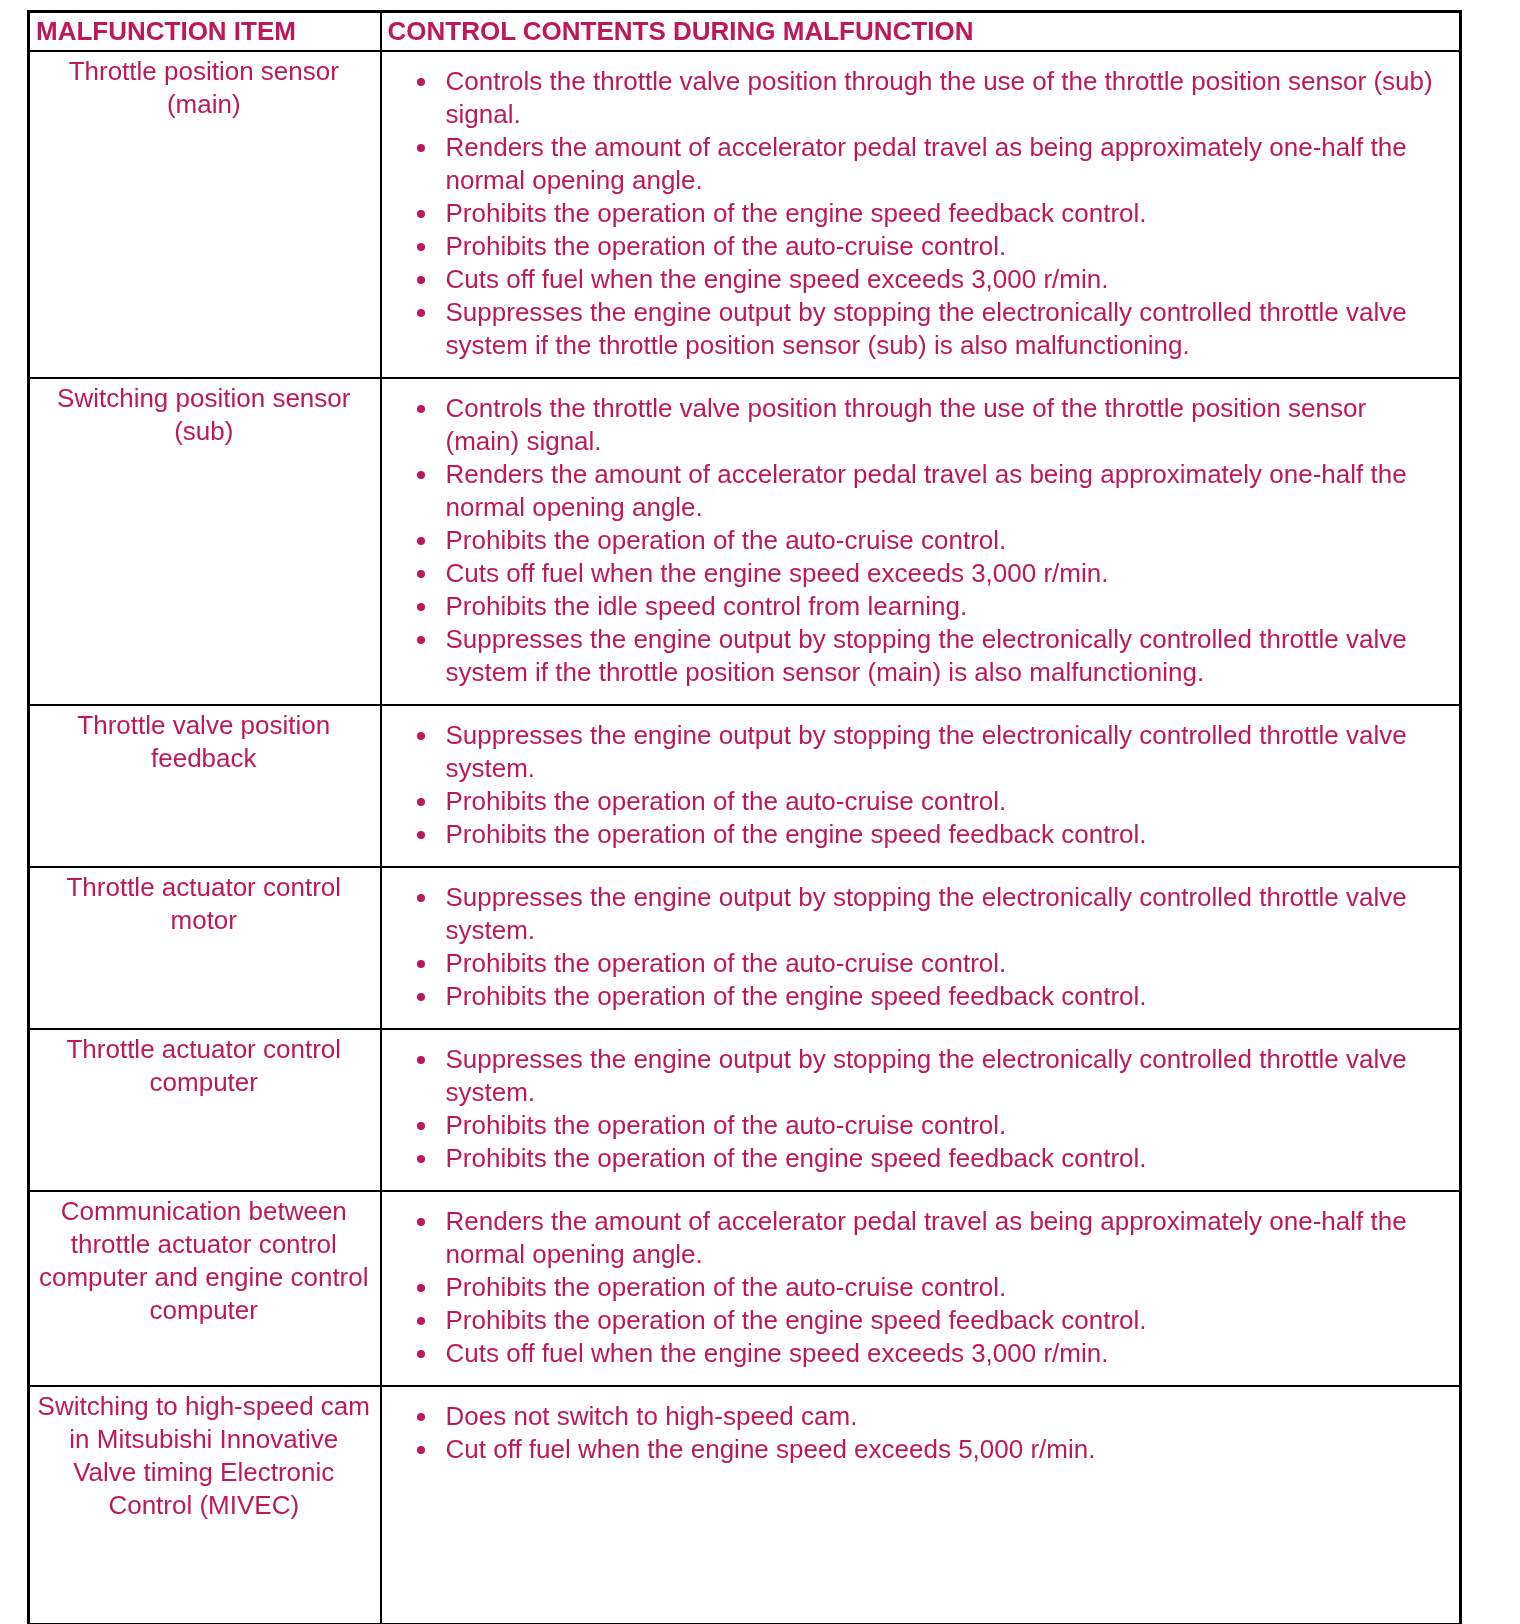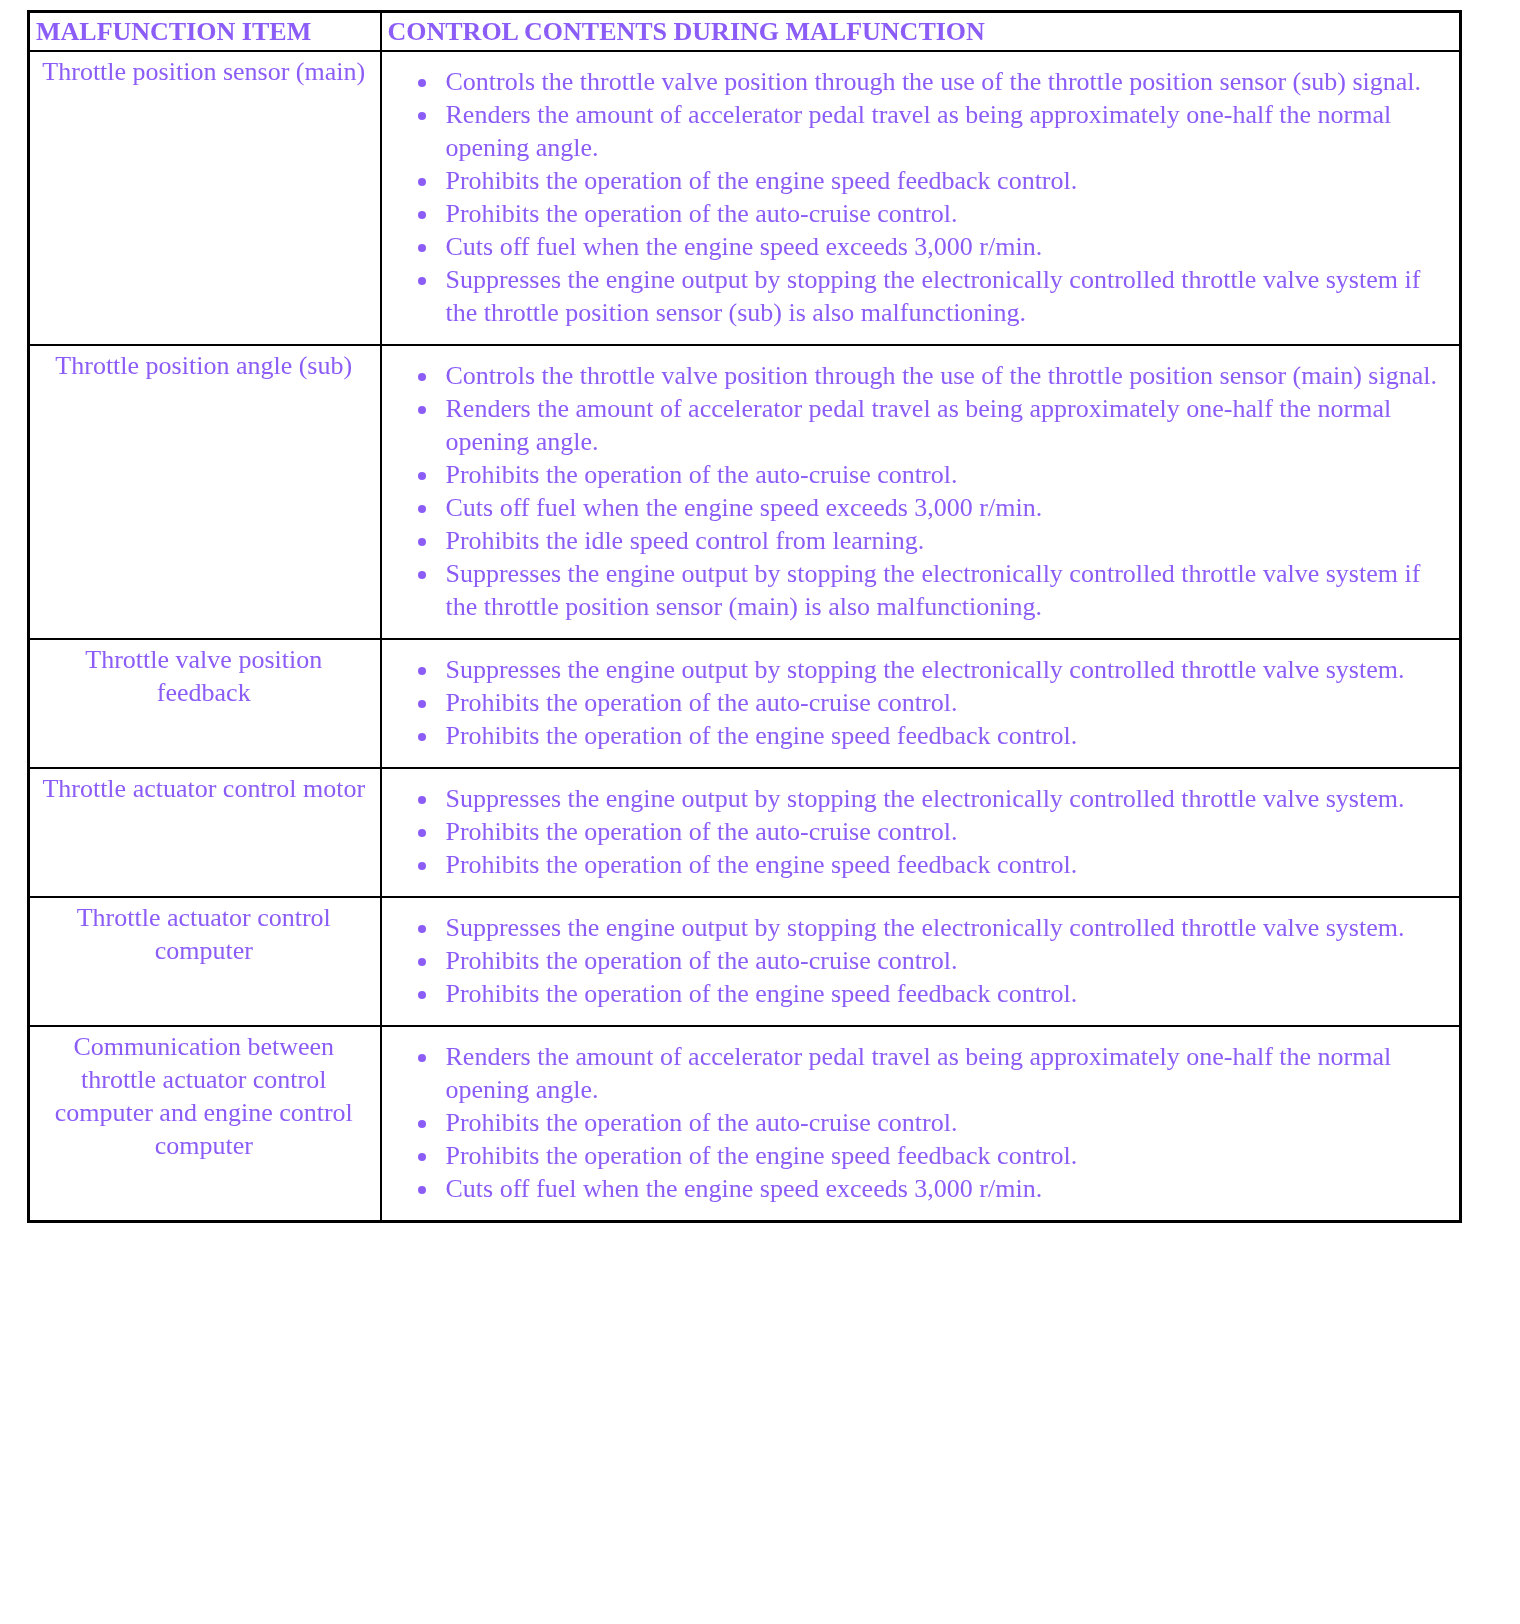--- a/index.html
+++ b/index.html
@@ -6,22 +6,22 @@
   html, body {
     margin: 0;
     padding: 0;
     background: #ffffff;
   }
   .page {
     width: 1520px;
     height: 1624px;
     background: #ffffff;
     padding: 10px 28px 0 27px;
-    font-family: Liberation Serif, serif;
-    color: #8b5cf6;
+    font-family: Liberation Sans, sans-serif;
+    color: #be185d;
   }
   table.malfunction-table {
     border-collapse: collapse;
     width: 1432px;
     table-layout: fixed;
     border: 3px solid #000000;
   }
   th, td {
     border: 2px solid #000000;
     vertical-align: top;
@@ -78,21 +78,21 @@
             <li>Controls the throttle valve position through the use of the throttle position sensor (sub) signal.</li>
             <li>Renders the amount of accelerator pedal travel as being approximately one-half the normal opening angle.</li>
             <li>Prohibits the operation of the engine speed feedback control.</li>
             <li>Prohibits the operation of the auto-cruise control.</li>
             <li>Cuts off fuel when the engine speed exceeds 3,000 r/min.</li>
             <li>Suppresses the engine output by stopping the electronically controlled throttle valve system if the throttle position sensor (sub) is also malfunctioning.</li>
           </ul>
         </td>
       </tr>
       <tr>
-        <td class="item-cell">Throttle position angle (sub)</td>
+        <td class="item-cell">Switching position sensor (sub)</td>
         <td class="contents-cell">
           <ul>
             <li>Controls the throttle valve position through the use of the throttle position sensor (main) signal.</li>
             <li>Renders the amount of accelerator pedal travel as being approximately one-half the normal opening angle.</li>
             <li>Prohibits the operation of the auto-cruise control.</li>
             <li>Cuts off fuel when the engine speed exceeds 3,000 r/min.</li>
             <li>Prohibits the idle speed control from learning.</li>
             <li>Suppresses the engine output by stopping the electronically controlled throttle valve system if the throttle position sensor (main) is also malfunctioning.</li>
           </ul>
         </td>
@@ -131,15 +131,24 @@
         <td class="item-cell">Communication between throttle actuator control computer and engine control computer</td>
         <td class="contents-cell">
           <ul>
             <li>Renders the amount of accelerator pedal travel as being approximately one-half the normal opening angle.</li>
             <li>Prohibits the operation of the auto-cruise control.</li>
             <li>Prohibits the operation of the engine speed feedback control.</li>
             <li>Cuts off fuel when the engine speed exceeds 3,000 r/min.</li>
           </ul>
         </td>
       </tr>
+      <tr class="row-tall">
+        <td class="item-cell">Switching to high-speed cam in Mitsubishi Innovative Valve timing Electronic Control (MIVEC)</td>
+        <td class="contents-cell">
+          <ul>
+            <li>Does not switch to high-speed cam.</li>
+            <li>Cut off fuel when the engine speed exceeds 5,000 r/min.</li>
+          </ul>
+        </td>
+      </tr>
     </tbody>
   </table>
 </div>
 
 </body></html>

